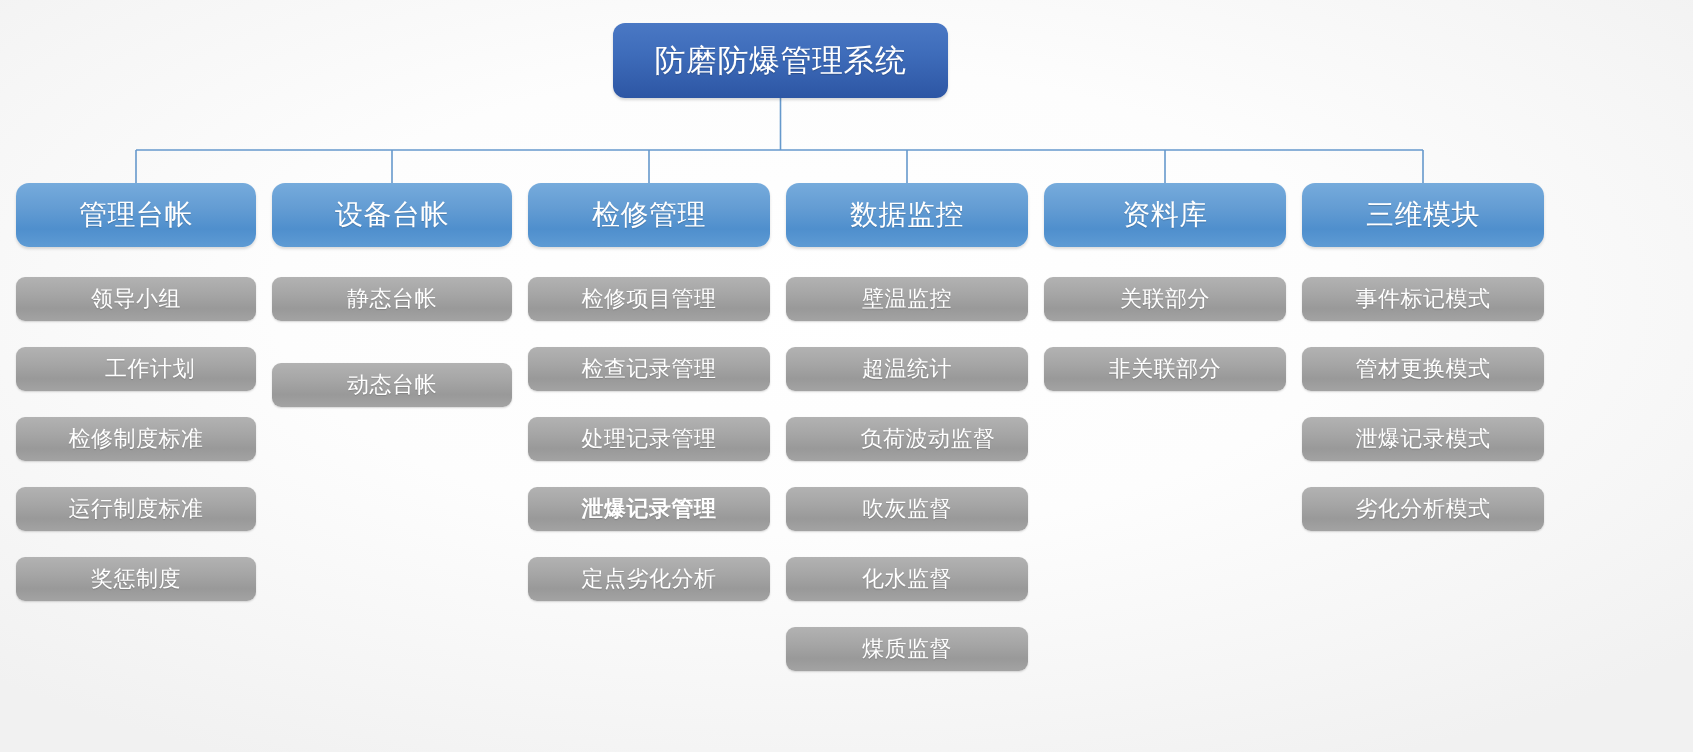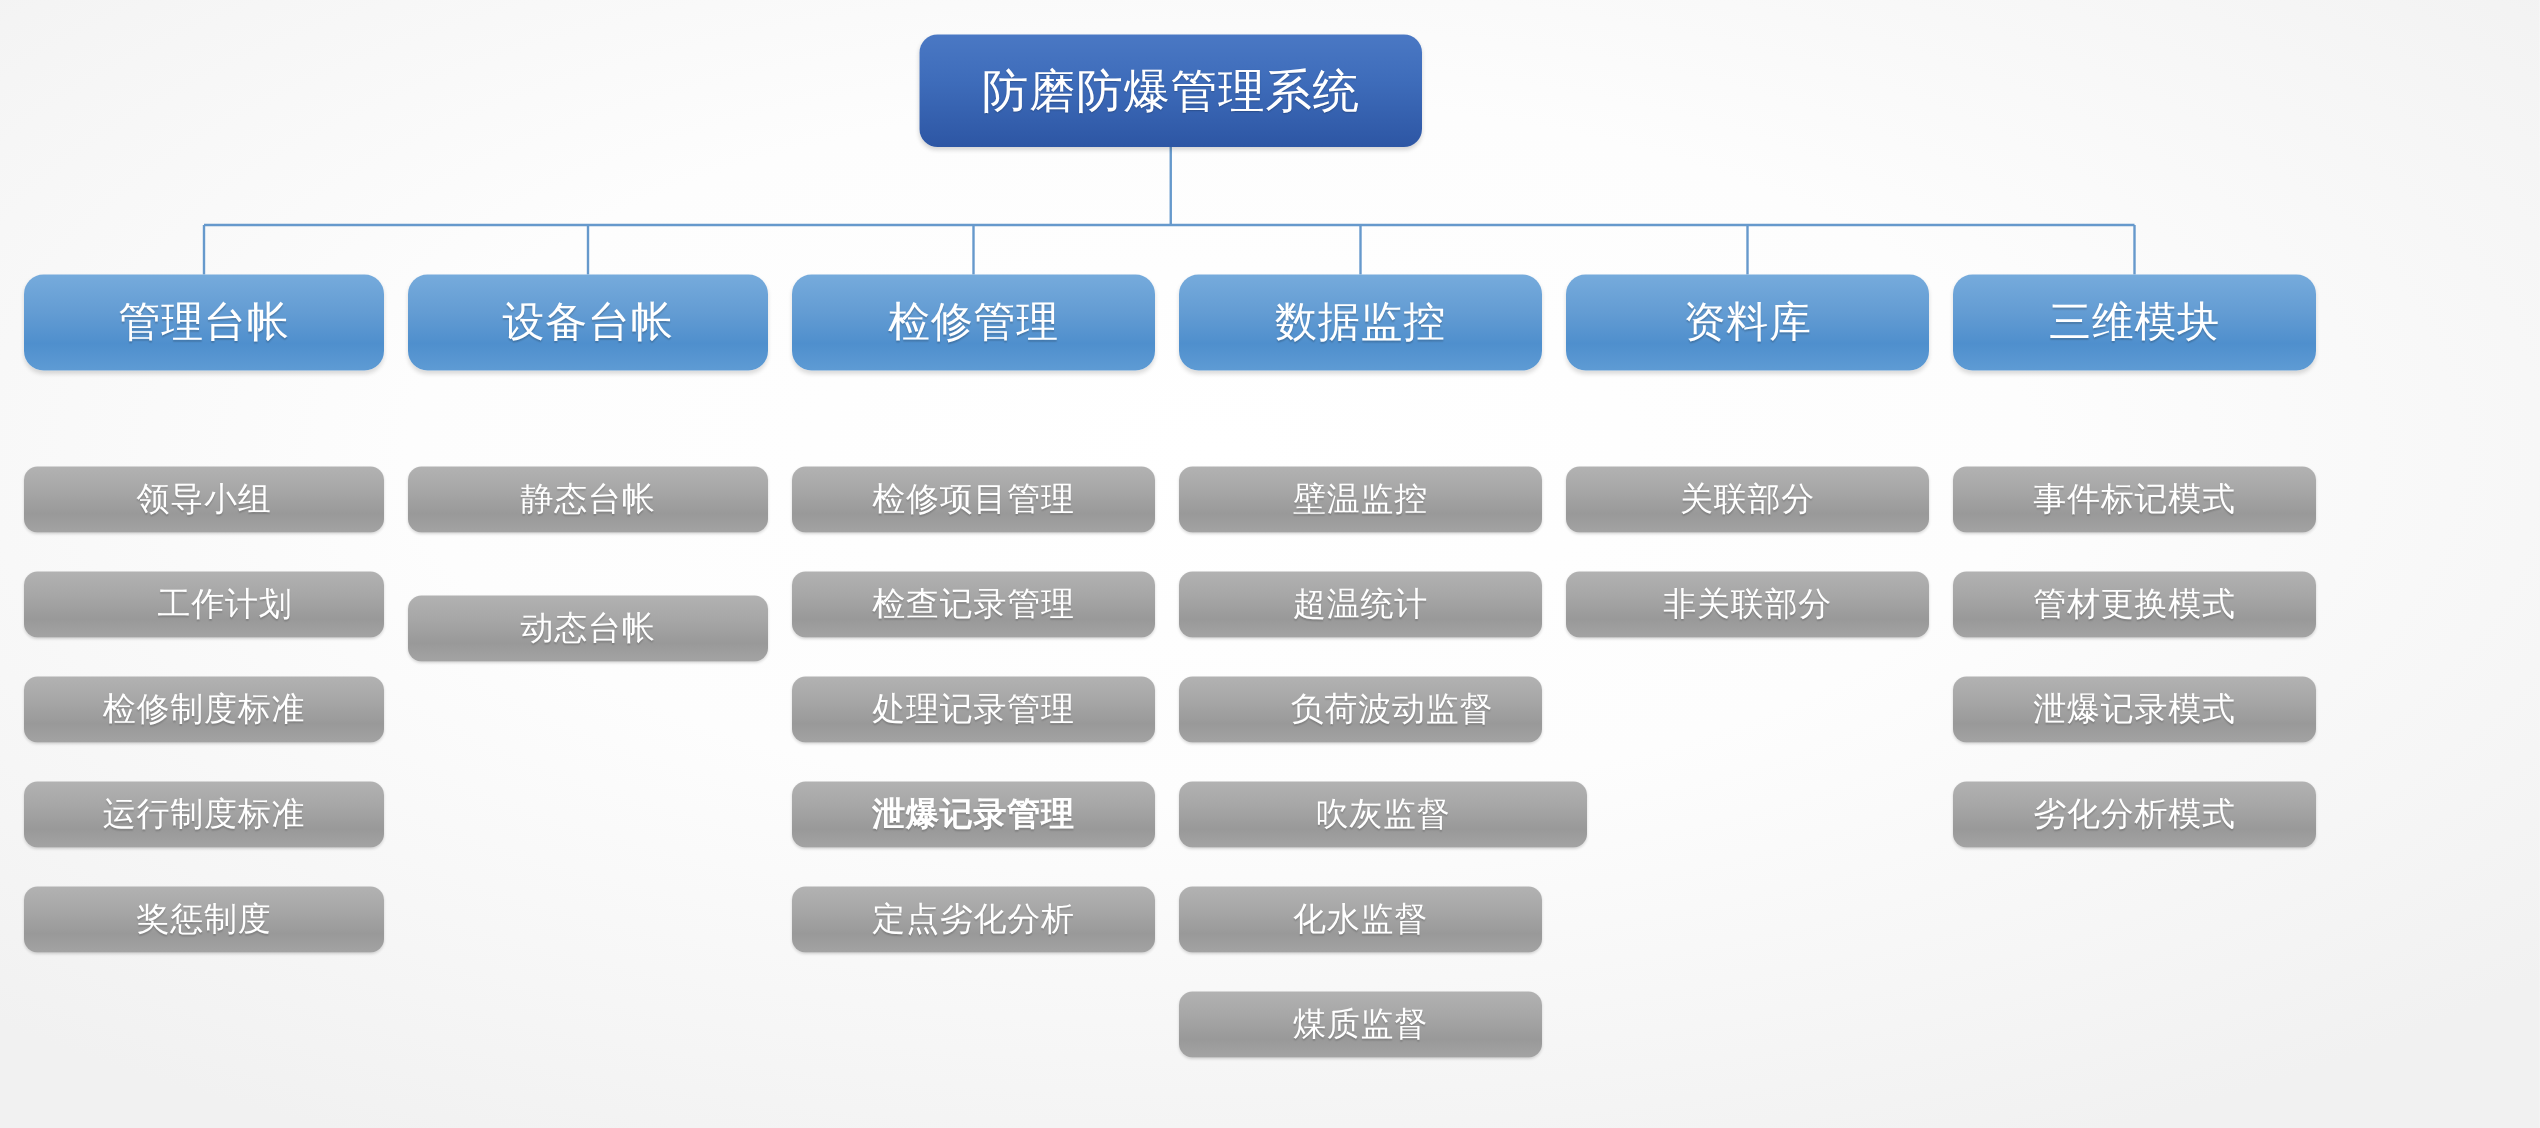--- a/index.html
+++ b/index.html
@@ -62,21 +62,20 @@
     text-shadow: 0 1px 1px rgba(0,0,0,0.18);
   }
 
   
   .l3 {
     border-radius: 9px;
     font-size: 22px;
     background: linear-gradient(180deg, #b2b2b2 0%, #a6a6a6 38%, #999999 72%, #a3a3a3 100%);
     box-shadow: 0 1px 2px rgba(0,0,0,0.16);
     text-shadow: 0 1px 1px rgba(0,0,0,0.16);
-    margin-top: 34px;
   }
 </style>
 </head>
 <body>
 
 <div id="canvas"></div>
 
 <svg id="connectors" viewBox="0 0 1693 752" width="1693" height="752" aria-hidden="true">
     <line x1="780.5" y1="98" x2="780.5" y2="150" stroke="#6699cc" stroke-width="1.6"></line>
     <line x1="136" y1="150" x2="1423" y2="150" stroke="#6699cc" stroke-width="1.6"></line>
@@ -102,21 +101,21 @@
     <div class="node l2" style="left: 528px; top: 183px; width: 242px; height: 64px;">检修管理</div>
     <div class="node l3" style="left: 528px; top: 277px; width: 242px; height: 44px;">检修项目管理</div>
     <div class="node l3" style="left: 528px; top: 347px; width: 242px; height: 44px;">检查记录管理</div>
     <div class="node l3" style="left: 528px; top: 417px; width: 242px; height: 44px; text-align: right;">处理记录管理</div>
     <div class="node l3" style="left: 528px; top: 487px; width: 242px; height: 44px; font-weight: bold;">泄爆记录管理</div>
     <div class="node l3" style="left: 528px; top: 557px; width: 242px; height: 44px;">定点劣化分析</div>
     <div class="node l2" style="left: 786px; top: 183px; width: 242px; height: 64px;">数据监控</div>
     <div class="node l3" style="left: 786px; top: 277px; width: 242px; height: 44px;">壁温监控</div>
     <div class="node l3" style="left: 786px; top: 347px; width: 242px; height: 44px;">超温统计</div>
     <div class="node l3" style="left: 786px; top: 417px; width: 242px; height: 44px; padding-left: 42px;">负荷波动监督</div>
-    <div class="node l3" style="left: 786px; top: 487px; width: 272px; height: 44px;">吹灰监督</div>
+    <div class="node l3" style="left: 786px; top: 487px; width: 242px; height: 44px;">吹灰监督</div>
     <div class="node l3" style="left: 786px; top: 557px; width: 242px; height: 44px;">化水监督</div>
     <div class="node l3" style="left: 786px; top: 627px; width: 242px; height: 44px;">煤质监督</div>
     <div class="node l2" style="left: 1044px; top: 183px; width: 242px; height: 64px;">资料库</div>
     <div class="node l3" style="left: 1044px; top: 277px; width: 242px; height: 44px;">关联部分</div>
     <div class="node l3" style="left: 1044px; top: 347px; width: 242px; height: 44px;">非关联部分</div>
     <div class="node l2" style="left: 1302px; top: 183px; width: 242px; height: 64px;">三维模块</div>
     <div class="node l3" style="left: 1302px; top: 277px; width: 242px; height: 44px;">事件标记模式</div>
     <div class="node l3" style="left: 1302px; top: 347px; width: 242px; height: 44px;">管材更换模式</div>
     <div class="node l3" style="left: 1302px; top: 417px; width: 242px; height: 44px;">泄爆记录模式</div>
     <div class="node l3" style="left: 1302px; top: 487px; width: 242px; height: 44px;">劣化分析模式</div>

